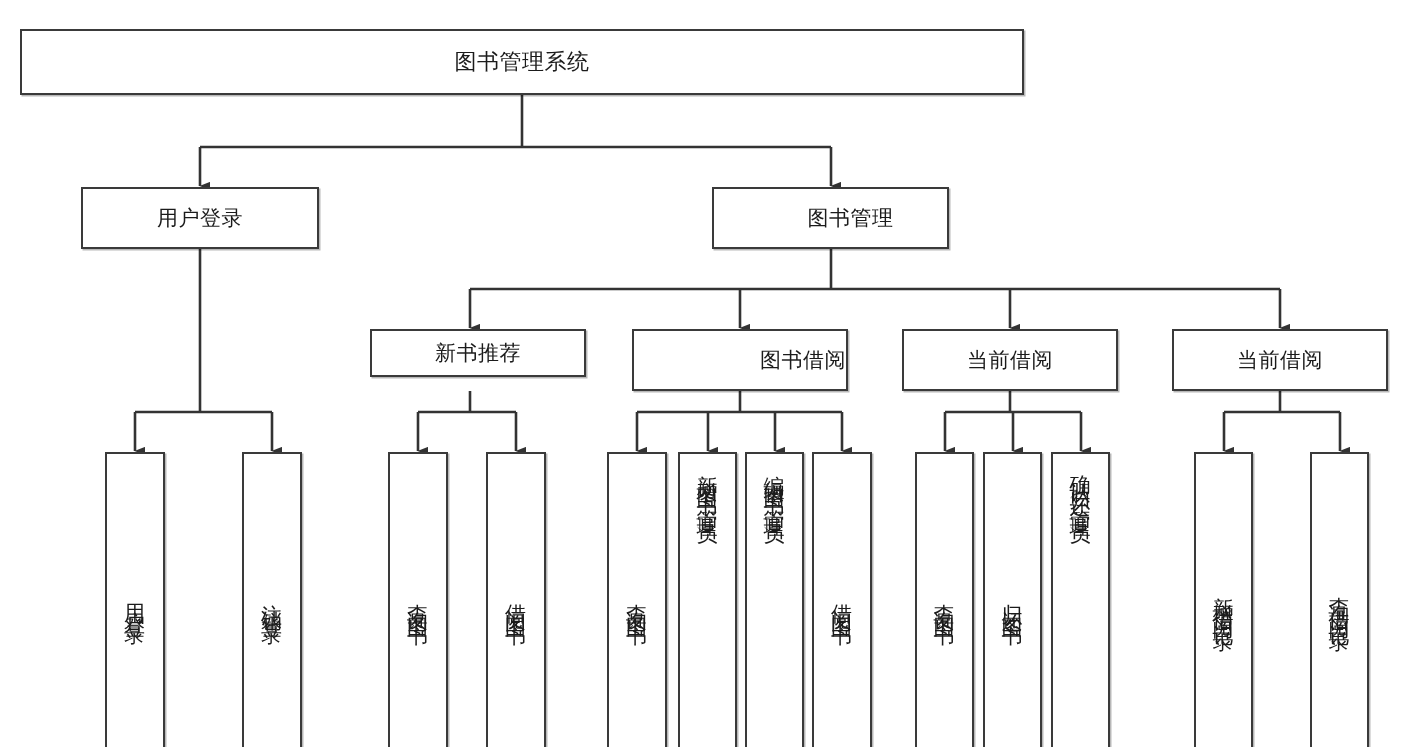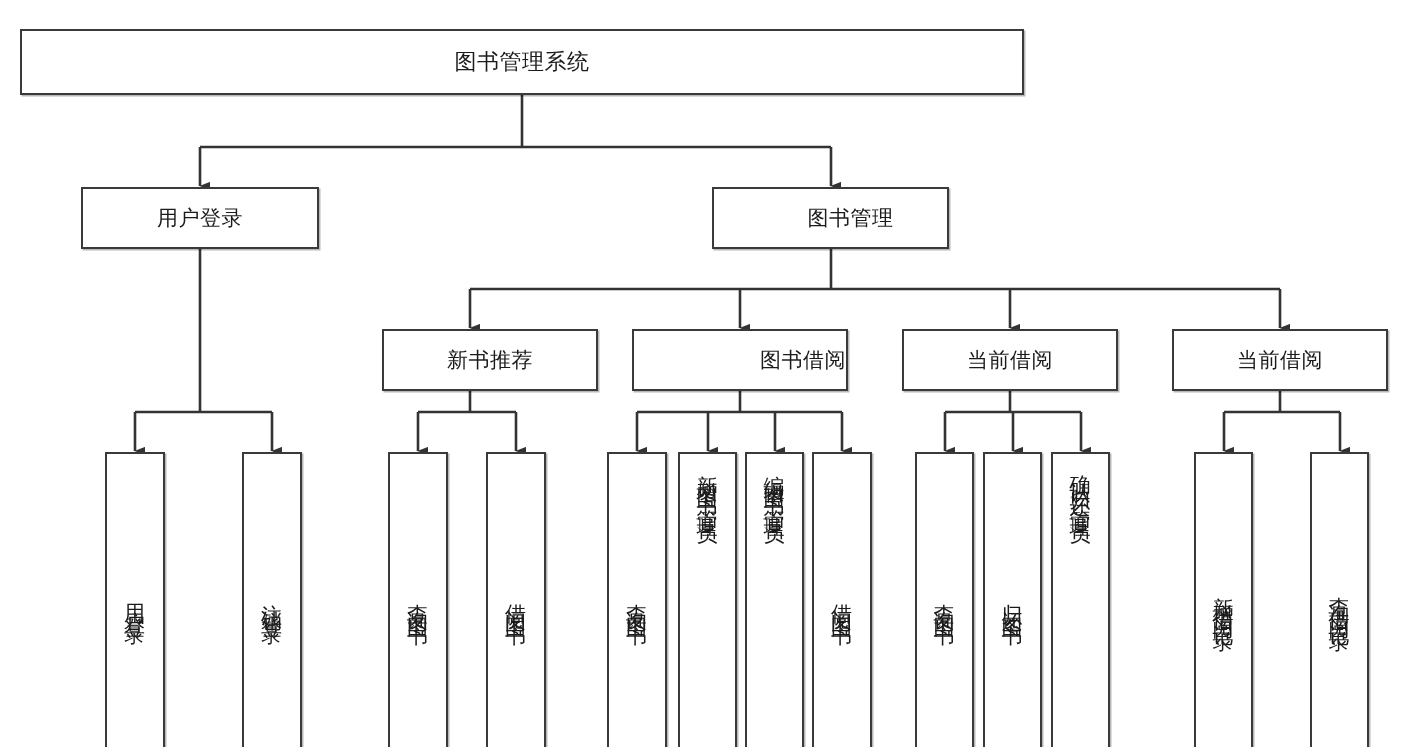--- a/index.html
+++ b/index.html
@@ -124,21 +124,21 @@
   <div id="nodes-layer">
       <div class="node-box root" style="left: 20px; top: 13px; width: 1004px; height: 66px;">
         <span class="node-label-h">图书管理系统</span>
       </div>
       <div class="node-box" style="left: 81px; top: 171px; width: 238px; height: 62px;">
         <span class="node-label-h">用户登录</span>
       </div>
       <div class="node-box" style="left: 712px; top: 171px; width: 237px; height: 62px; padding-left: 40px;">
         <span class="node-label-h">图书管理</span>
       </div>
-      <div class="node-box" style="left: 382px; top: 313px; width: 216px; height: 62px; text-align: center;">
+      <div class="node-box" style="left: 370px; top: 313px; width: 216px; height: 48px; text-align: center;">
         <span class="node-label-h">新书推荐</span>
       </div>
       <div class="node-box" style="left: 632px; top: 313px; width: 216px; height: 62px; justify-content: flex-end;">
         <span class="node-label-h">图书借阅</span>
       </div>
       <div class="node-box" style="left: 902px; top: 313px; width: 216px; height: 62px;">
         <span class="node-label-h">当前借阅</span>
       </div>
       <div class="node-box" style="left: 1172px; top: 313px; width: 216px; height: 62px;">
         <span class="node-label-h">当前借阅</span>

